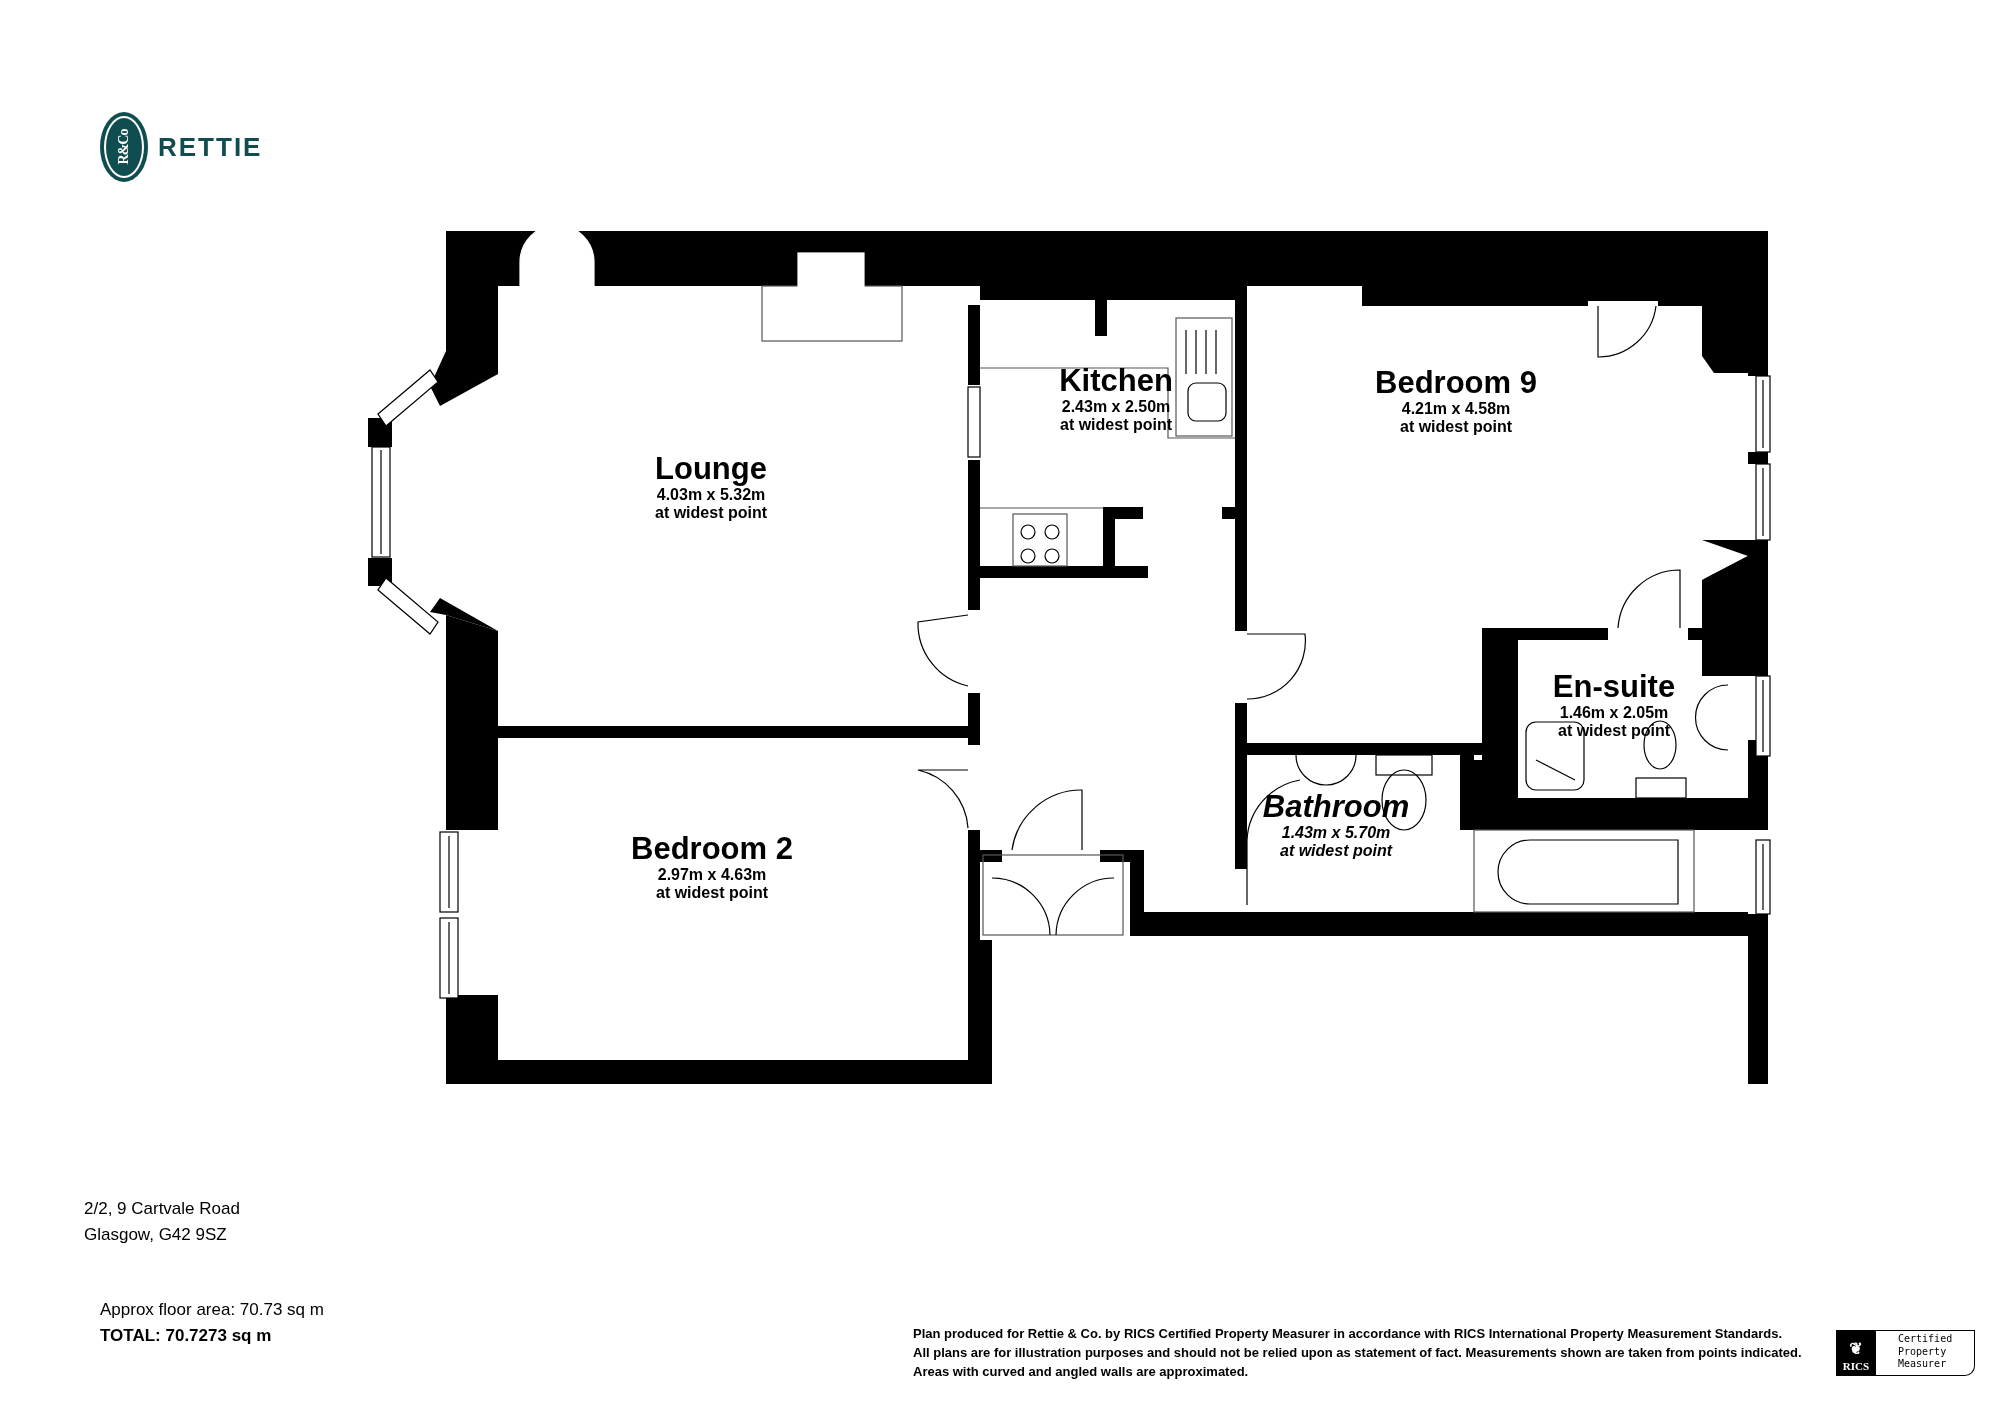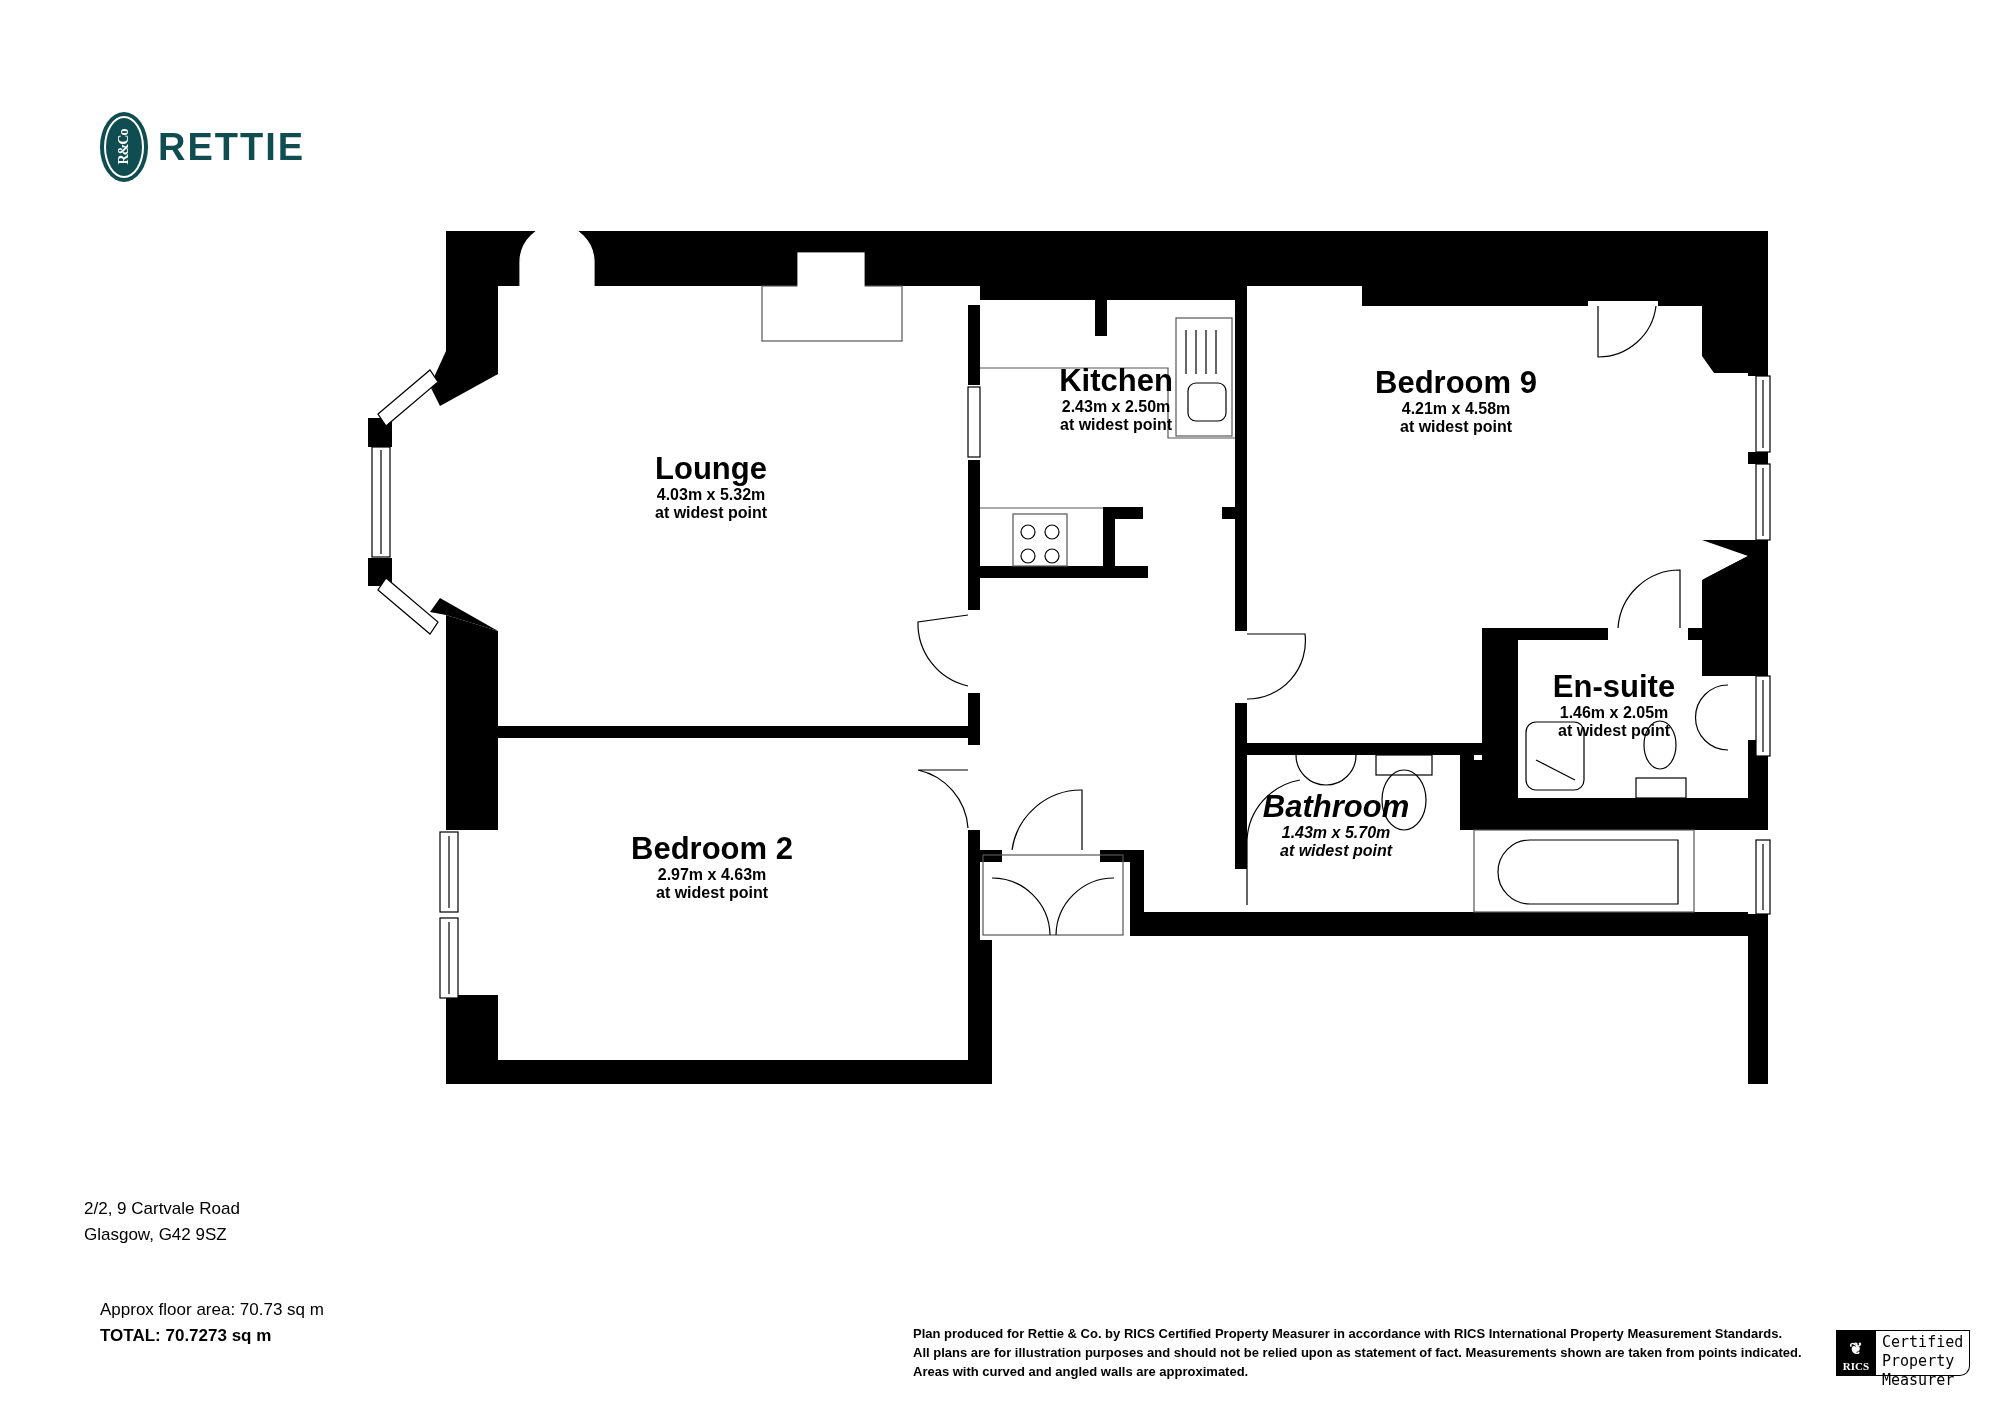--- a/index.html
+++ b/index.html
@@ -1,33 +1,33 @@
 <!DOCTYPE html>
 <html><head>
 <meta charset="utf-8">
 <style>
   html, body { margin: 0; padding: 0; background: #ffffff; }
   body { width: 2001px; height: 1415px; position: relative; overflow: hidden; font-family: "Liberation Sans", sans-serif; color: #000; }
   .logo { position: absolute; left: 100px; top: 112px; display: flex; align-items: center; gap: 10px; }
   .logo-badge { width: 48px; height: 70px; border-radius: 50%; background: #0f4d50; position: relative; display: flex; align-items: center; justify-content: center; }
   .logo-badge::before { content: ""; position: absolute; inset: 4px; border: 2px solid #ffffff; border-radius: 50%; }
   .logo-mono { color: #fff; font-family: "Liberation Serif", serif; font-size: 14px; font-weight: bold; transform: rotate(-90deg); letter-spacing: -1px; }
-  .logo-word { color: #0f4d50; font-family: "Liberation Sans", sans-serif; font-weight: bold; font-size: 38px; letter-spacing: 2px; }
+  .logo-word { color: #0f4d50; font-family: "Liberation Sans", sans-serif; font-weight: bold; font-size: 26px; letter-spacing: 2px; }
   svg.plan { position: absolute; left: 0; top: 0; }
   .room-label { position: absolute; text-align: center; font-family: "Liberation Sans", sans-serif; font-weight: bold; line-height: 1.1; transform: translateX(-50%); white-space: nowrap; }
   .room-name { font-size: 31px; display: block; }
   .room-dim { font-size: 16px; display: block; }
   .address { position: absolute; left: 84px; top: 1196px; font-size: 17px; font-weight: normal; line-height: 1.5; }
   .area { position: absolute; left: 100px; top: 1297px; font-size: 17px; line-height: 1.5; }
   .area .total { font-weight: bold; }
   .disclaimer { position: absolute; left: 913px; top: 1324px; font-size: 13px; font-weight: bold; line-height: 1.48; }
   .rics { position: absolute; left: 1836px; top: 1330px; display: flex; height: 46px; }
   .rics-mark { width: 40px; background: #000; color: #fff; font-size: 11px; font-weight: bold; display: flex; flex-direction: column; align-items: center; justify-content: flex-end; padding-bottom: 4px; font-family: "Liberation Serif", serif; }
   .rics-mark .lion { font-size: 16px; margin-bottom: 2px; }
-  .rics-text { border: 1.5px solid #000; border-left: none; border-radius: 0 0 10px 0; padding: 2px 6px; font-size: 15px; line-height: 1.25; font-family: "DejaVu Sans Mono", monospace; }
+  .rics-text { border: 1.5px solid #000; border-left: none; border-radius: 0 0 10px 0; padding: 2px 22px; font-size: 10px; line-height: 1.25; font-family: "DejaVu Sans Mono", monospace; }
 </style>
 </head>
 <body>
 
 <div class="logo">
   <div class="logo-badge">
     <span class="logo-mono">R&amp;Co</span>
   </div>
   <span class="logo-word">RETTIE</span>
 </div>

